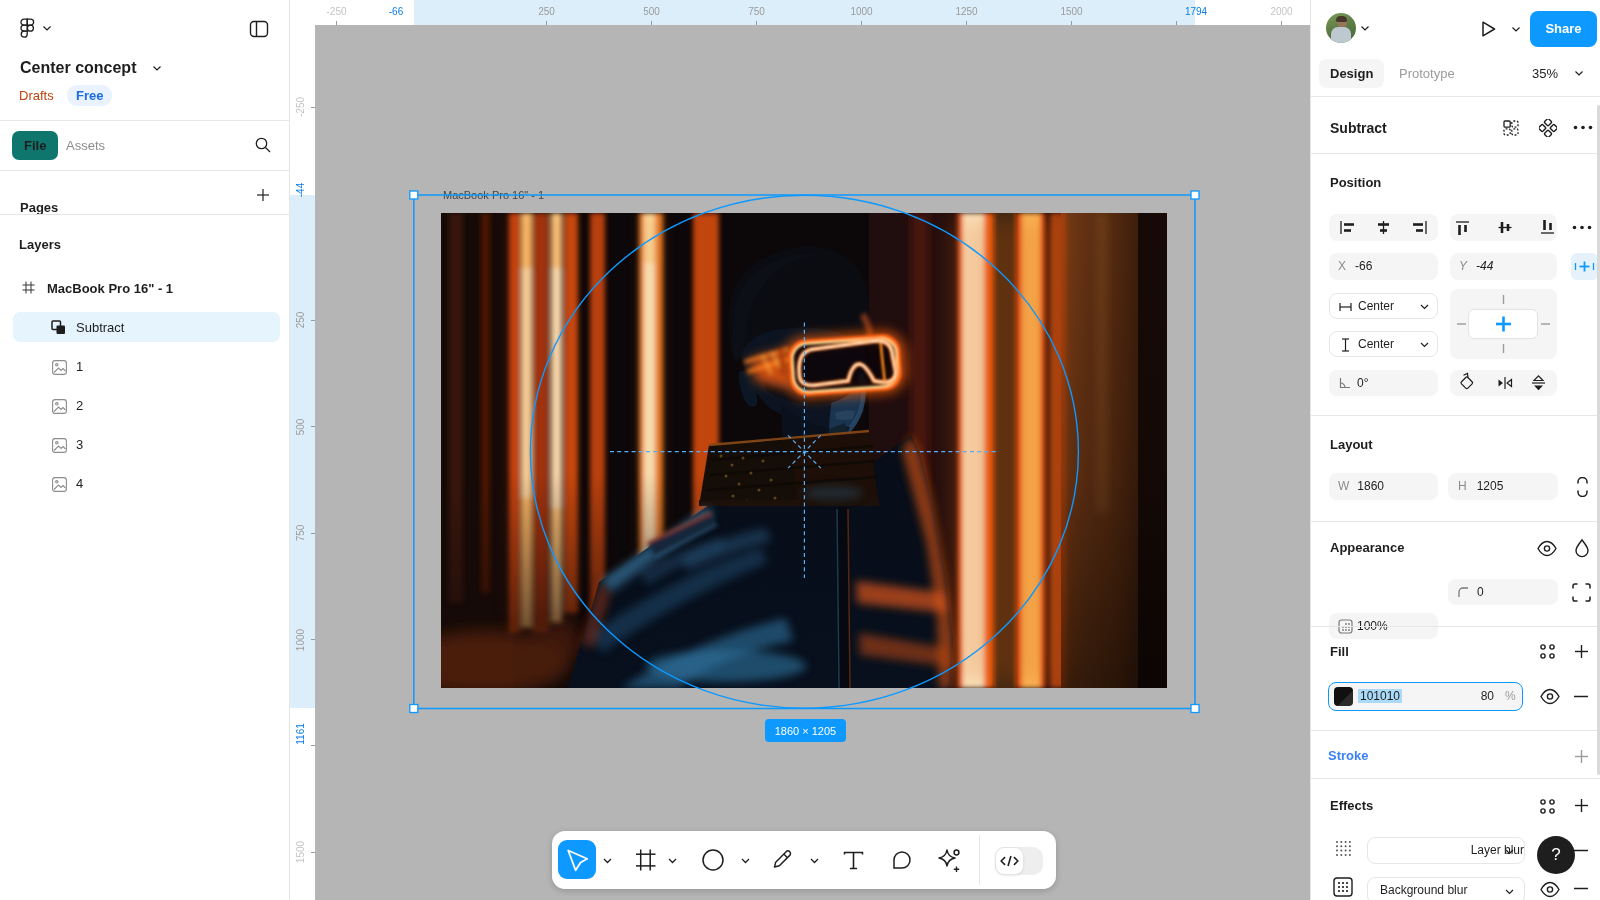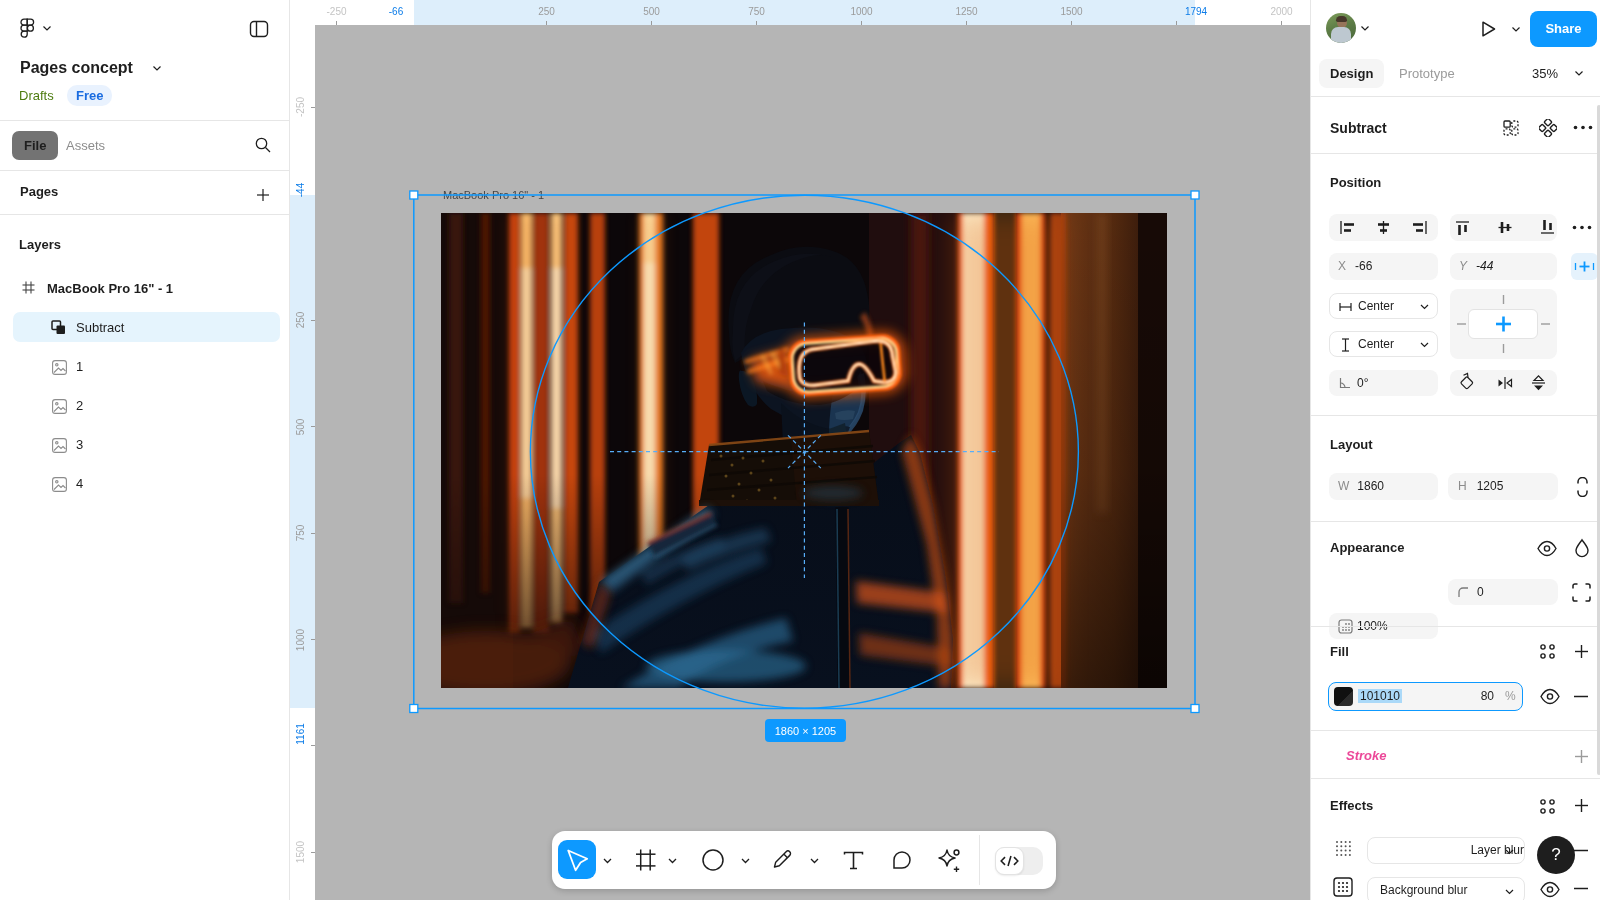--- a/index.html
+++ b/index.html
@@ -306,37 +306,37 @@
     <circle cx="11.4" cy="10.2" r="3"></circle>
     <path d="M5 13.2 h3.2 v3 a3 3 0 1 1 -3.2,-3 Z"></path>
   </svg>
   <svg class="abs" style="left:42px; top:25px;" width="10" height="7" viewBox="0 0 10 7" fill="none" stroke="#1e1e1e" stroke-width="1.2">
       <path d="M1.5 1.5 L5 5 L8.5 1.5"></path>
     </svg>
   <svg class="abs" style="left:249px; top:19px;" width="20" height="20" viewBox="0 0 20 20" fill="none" stroke="#1e1e1e" stroke-width="1.4">
     <rect x="1.5" y="2.5" width="17" height="15" rx="3.5"></rect>
       <line x1="7.5" y1="2.5" x2="7.5" y2="17.5"></line>
   </svg>
-  <div class="txt" style="left:20px; top:59px; font-size:16px; font-weight:700;">Pages concept</div>
+  <div class="txt" style="left:20px; top:59px; font-size:16px; font-weight:700;">Center concept</div>
   <svg class="abs" style="left:152px; top:65px;" width="10" height="7" viewBox="0 0 10 7" fill="none" stroke="#1e1e1e" stroke-width="1.2">
       <path d="M1.5 1.5 L5 5 L8.5 1.5"></path>
     </svg>
-  <div class="txt f13" style="left:19px; top:88px; color:#4d7c0f;">Drafts</div>
+  <div class="txt f13" style="left:19px; top:88px; color:#c2410c;">Drafts</div>
   <div class="txt f13" style="left:67px; top:85px; background:#e9f2fe; color:#1a6ce0; font-weight:700; padding:3px 9px; border-radius:10px;">Free</div>
   <div class="hdiv" style="top:120px;"></div>
 
-  <div class="txt f13 bold" style="left:12px; top:131px; background:#737373; border-radius:7px; padding:7px 12px;">File</div>
+  <div class="txt f13 bold" style="left:12px; top:131px; background:#0f766e; border-radius:7px; padding:7px 12px;">File</div>
   <div class="txt f13" style="left:66px; top:138px; color:#8c8c8c;">Assets</div>
   <svg class="abs" style="left:254px; top:136px;" width="18" height="18" viewBox="0 0 18 18" fill="none" stroke="#1e1e1e" stroke-width="1.3">
     <circle cx="7.5" cy="7.5" r="5.2"></circle>
       <line x1="11.5" y1="11.5" x2="16" y2="16"></line>
   </svg>
   <div class="hdiv" style="top:170px;"></div>
 
-  <div class="txt f13 bold" style="left:20px; top:184px;">Pages</div>
+  <div class="txt f13 bold" style="left:20px; top:200px;">Pages</div>
   <svg class="abs" style="left:256px; top:188px;" width="14" height="14" viewBox="0 0 14 14" stroke="#1e1e1e" stroke-width="1.2">
       <line x1="7" y1="1" x2="7" y2="13"></line>
       <line x1="1" y1="7" x2="13" y2="7"></line>
     </svg>
   <div class="hdiv" style="top:214px;"></div>
 
   <div class="txt f13 bold" style="left:19px; top:237px;">Layers</div>
 
   <svg class="abs" style="left:22px; top:281px;" width="13" height="13" viewBox="0 0 13 13" stroke="#444" stroke-width="1.1">
       <line x1="4" y1="0.5" x2="4" y2="12.5"></line>
@@ -608,21 +608,21 @@
   <div class="abs f12" style="left:194px; top:689px; color:#9b9b9b;">%</div>
   <svg class="abs" style="left:228px; top:688px;" width="22" height="17" viewBox="0 0 22 17" fill="none" stroke="#1e1e1e" stroke-width="1.4">
     <path d="M2 8.5 C5 3.2 8 1.5 11 1.5 C14 1.5 17 3.2 20 8.5 C17 13.8 14 15.5 11 15.5 C8 15.5 5 13.8 2 8.5 Z"></path>
     <circle cx="11" cy="8.5" r="2.6"></circle>
   </svg>
   <svg class="abs" style="left:262px; top:695px;" width="16" height="3" viewBox="0 0 16 3" stroke="#1e1e1e" stroke-width="1.5">
       <line x1="1" y1="1.5" x2="15" y2="1.5"></line>
     </svg>
   <div class="hdiv" style="top:730px;"></div>
 
-  <div class="abs f13 bold" style="left:35px; top:748px; color:#ec4899;font-style:italic;">Stroke</div>
+  <div class="abs f13 bold" style="left:17px; top:748px; color:#3b82f6;">Stroke</div>
   <svg class="abs" style="left:263px; top:749px;" width="15" height="15" viewBox="0 0 15 15" stroke="#9b9b9b" stroke-width="1.4">
       <line x1="7.5" y1="1" x2="7.5" y2="14"></line>
       <line x1="1" y1="7.5" x2="14" y2="7.5"></line>
     </svg>
   <div class="hdiv" style="top:778px;"></div>
 
   <div class="abs f13 bold" style="left:19px; top:798px;">Effects</div>
   <svg class="abs" style="left:228px; top:798px;" width="17" height="17" viewBox="0 0 17 17" fill="none" stroke="#1e1e1e" stroke-width="1.4">
       <circle cx="4" cy="4" r="2.1"></circle>
       <circle cx="13" cy="4" r="2.1"></circle>

